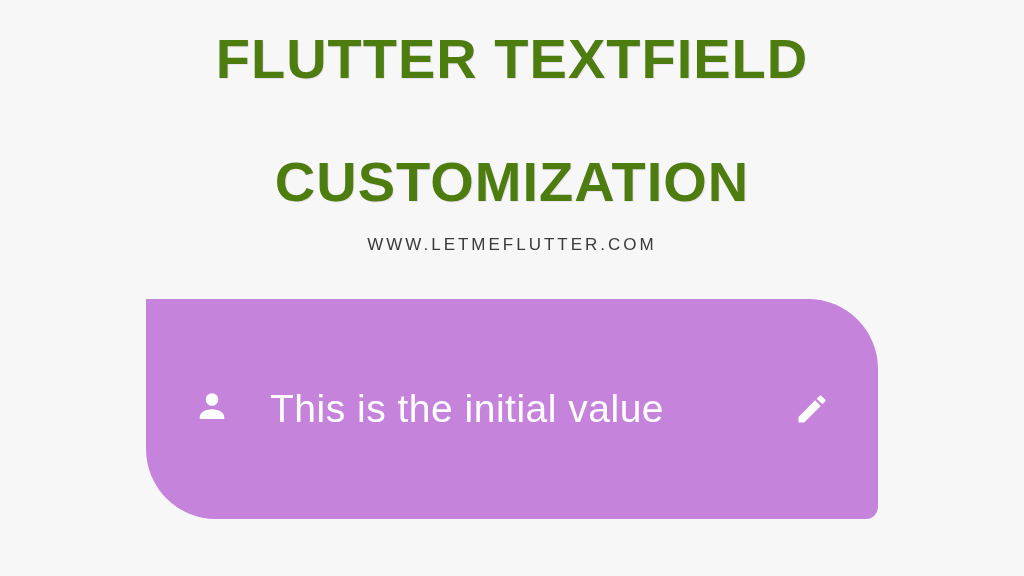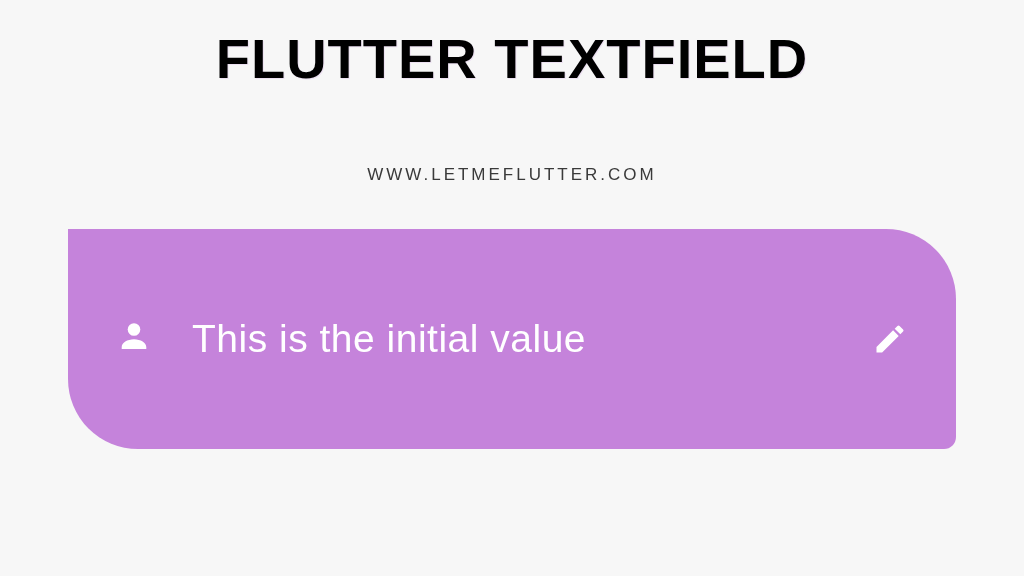--- a/index.html
+++ b/index.html
@@ -21,39 +21,39 @@
     }
     
     .heading-block {
       text-align: center;
       margin-bottom: 18px;
     }
     
     .main-heading {
       font-size: 56px;
       font-weight: 900;
-      color: #000000;
+      color: #4d7c0f;
       text-transform: uppercase;
       letter-spacing: 1px;
       line-height: 1.1;
       font-family: 'Arial Black', Arial, sans-serif;
       text-shadow: 1px 1px 0 rgba(181,101,216,0.15);
     }
     
     .subheading {
       font-size: 17px;
       color: #3a3a3a;
       letter-spacing: 3px;
-      margin-top: 14px;
+      margin-top: 22px;
       text-transform: uppercase;
       font-weight: 500;
     }
     
     .textfield-container {
-      width: 888px;
+      width: 732px;
       height: 220px;
       background: #c583db;
       border-radius: 0 60px 0 60px;
       border-top-left-radius: 0;
       border-bottom-right-radius: 12px;
       border-bottom-left-radius: 70px;
       border-top-right-radius: 70px;
       display: flex;
       align-items: center;
       padding: 0 48px;
@@ -86,20 +86,21 @@
       display: block;
     }
   </style>
 </head>
 <body>
 
 <div class="heading-block">
   <h1 class="main-heading">
     <span>Flutter Textfield</span><br>
     <br>
+    <span>Customization</span>
   </h1>
   <div class="subheading">WWW.LETMEFLUTTER.COM</div>
 </div>
 
 <div class="textfield-container">
   <span class="person-icon">
     <svg viewBox="0 0 24 24" fill="#ffffff">
       <circle cx="12" cy="7" r="4.2"></circle>
       <path d="M12 13.5c-4.5 0-8.2 2.4-8.2 5.3v1.2h16.4v-1.2c0-2.9-3.7-5.3-8.2-5.3z"></path>
     </svg>

